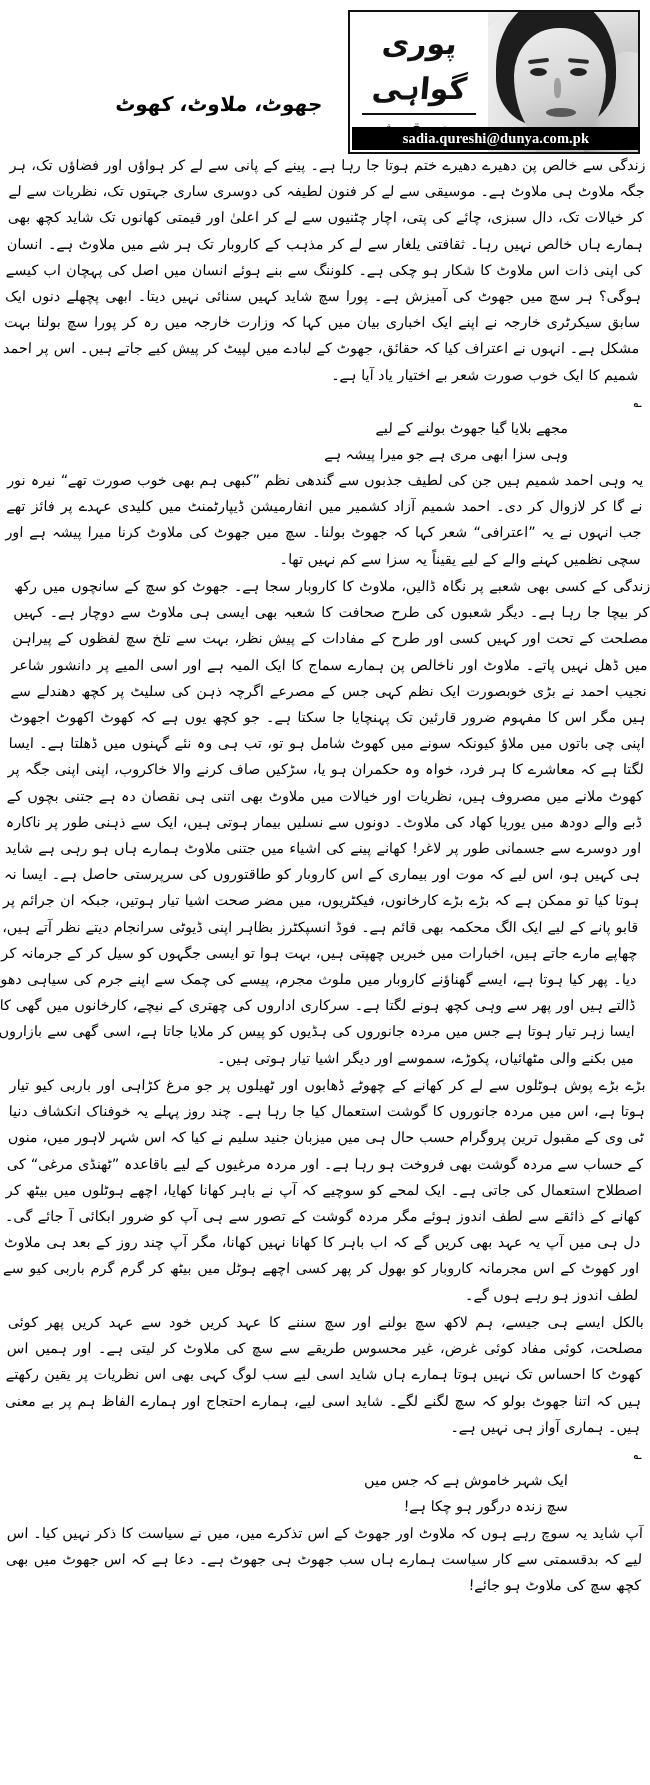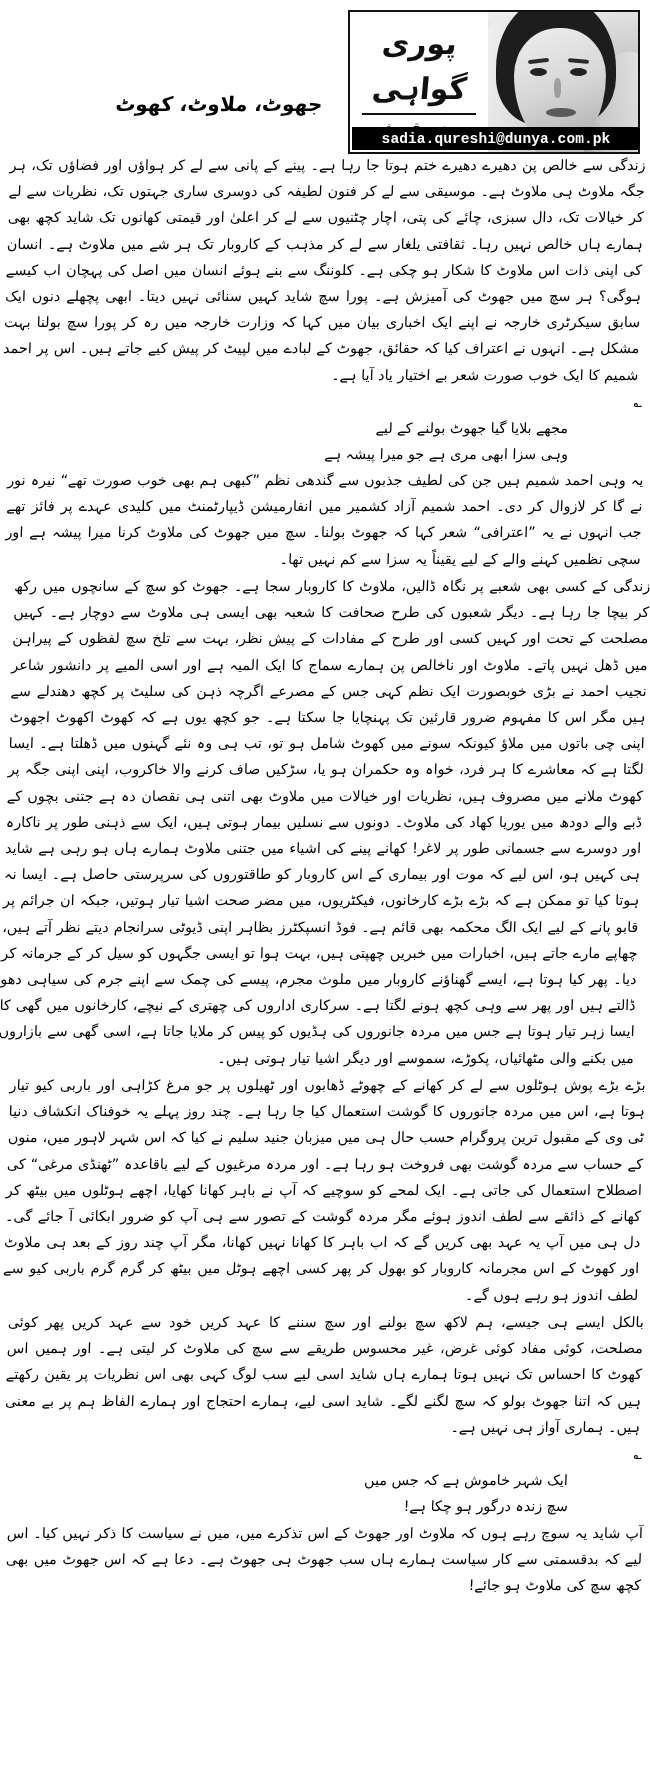--- a/index.html
+++ b/index.html
@@ -175,21 +175,21 @@
     top: 127px;
     right: 10px;
     width: 288px;
     height: 23px;
     background: #000000;
     color: #ffffff;
     display: flex;
     align-items: center;
     justify-content: center;
     direction: ltr;
-    font-family: Liberation Mono, monospace;
+    font-family: Liberation Serif, serif;
     font-size: 14.5px;
     font-weight: 700;
     letter-spacing: 0.1px;
     box-sizing: border-box;
   }
 
   
   .article-title {
     position: absolute;
     top: 92px;

